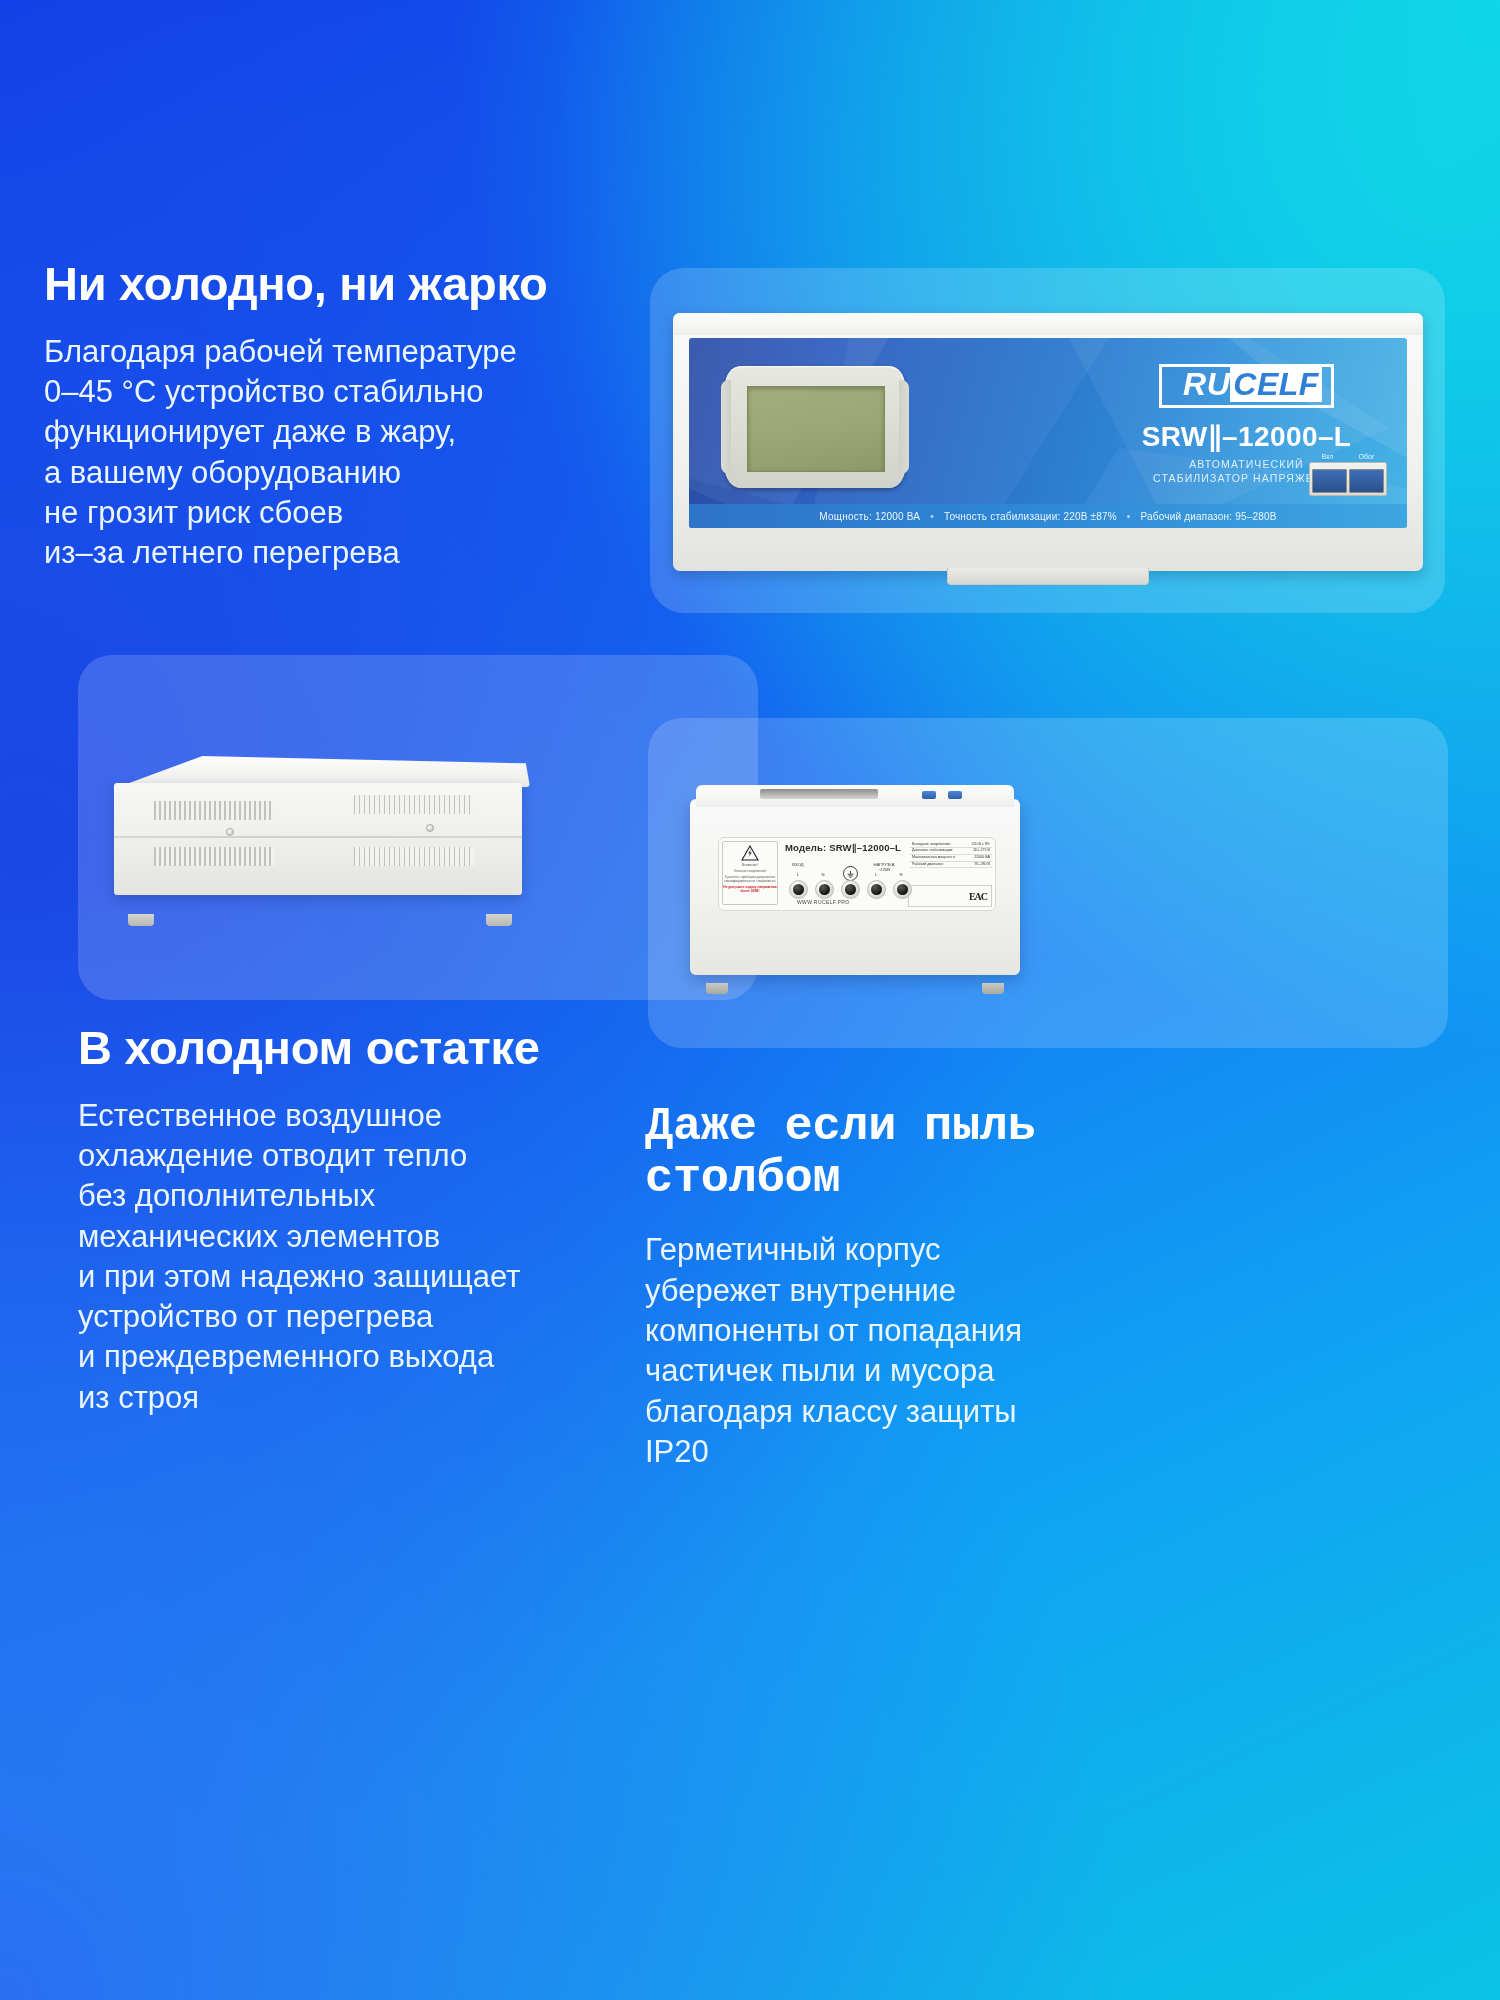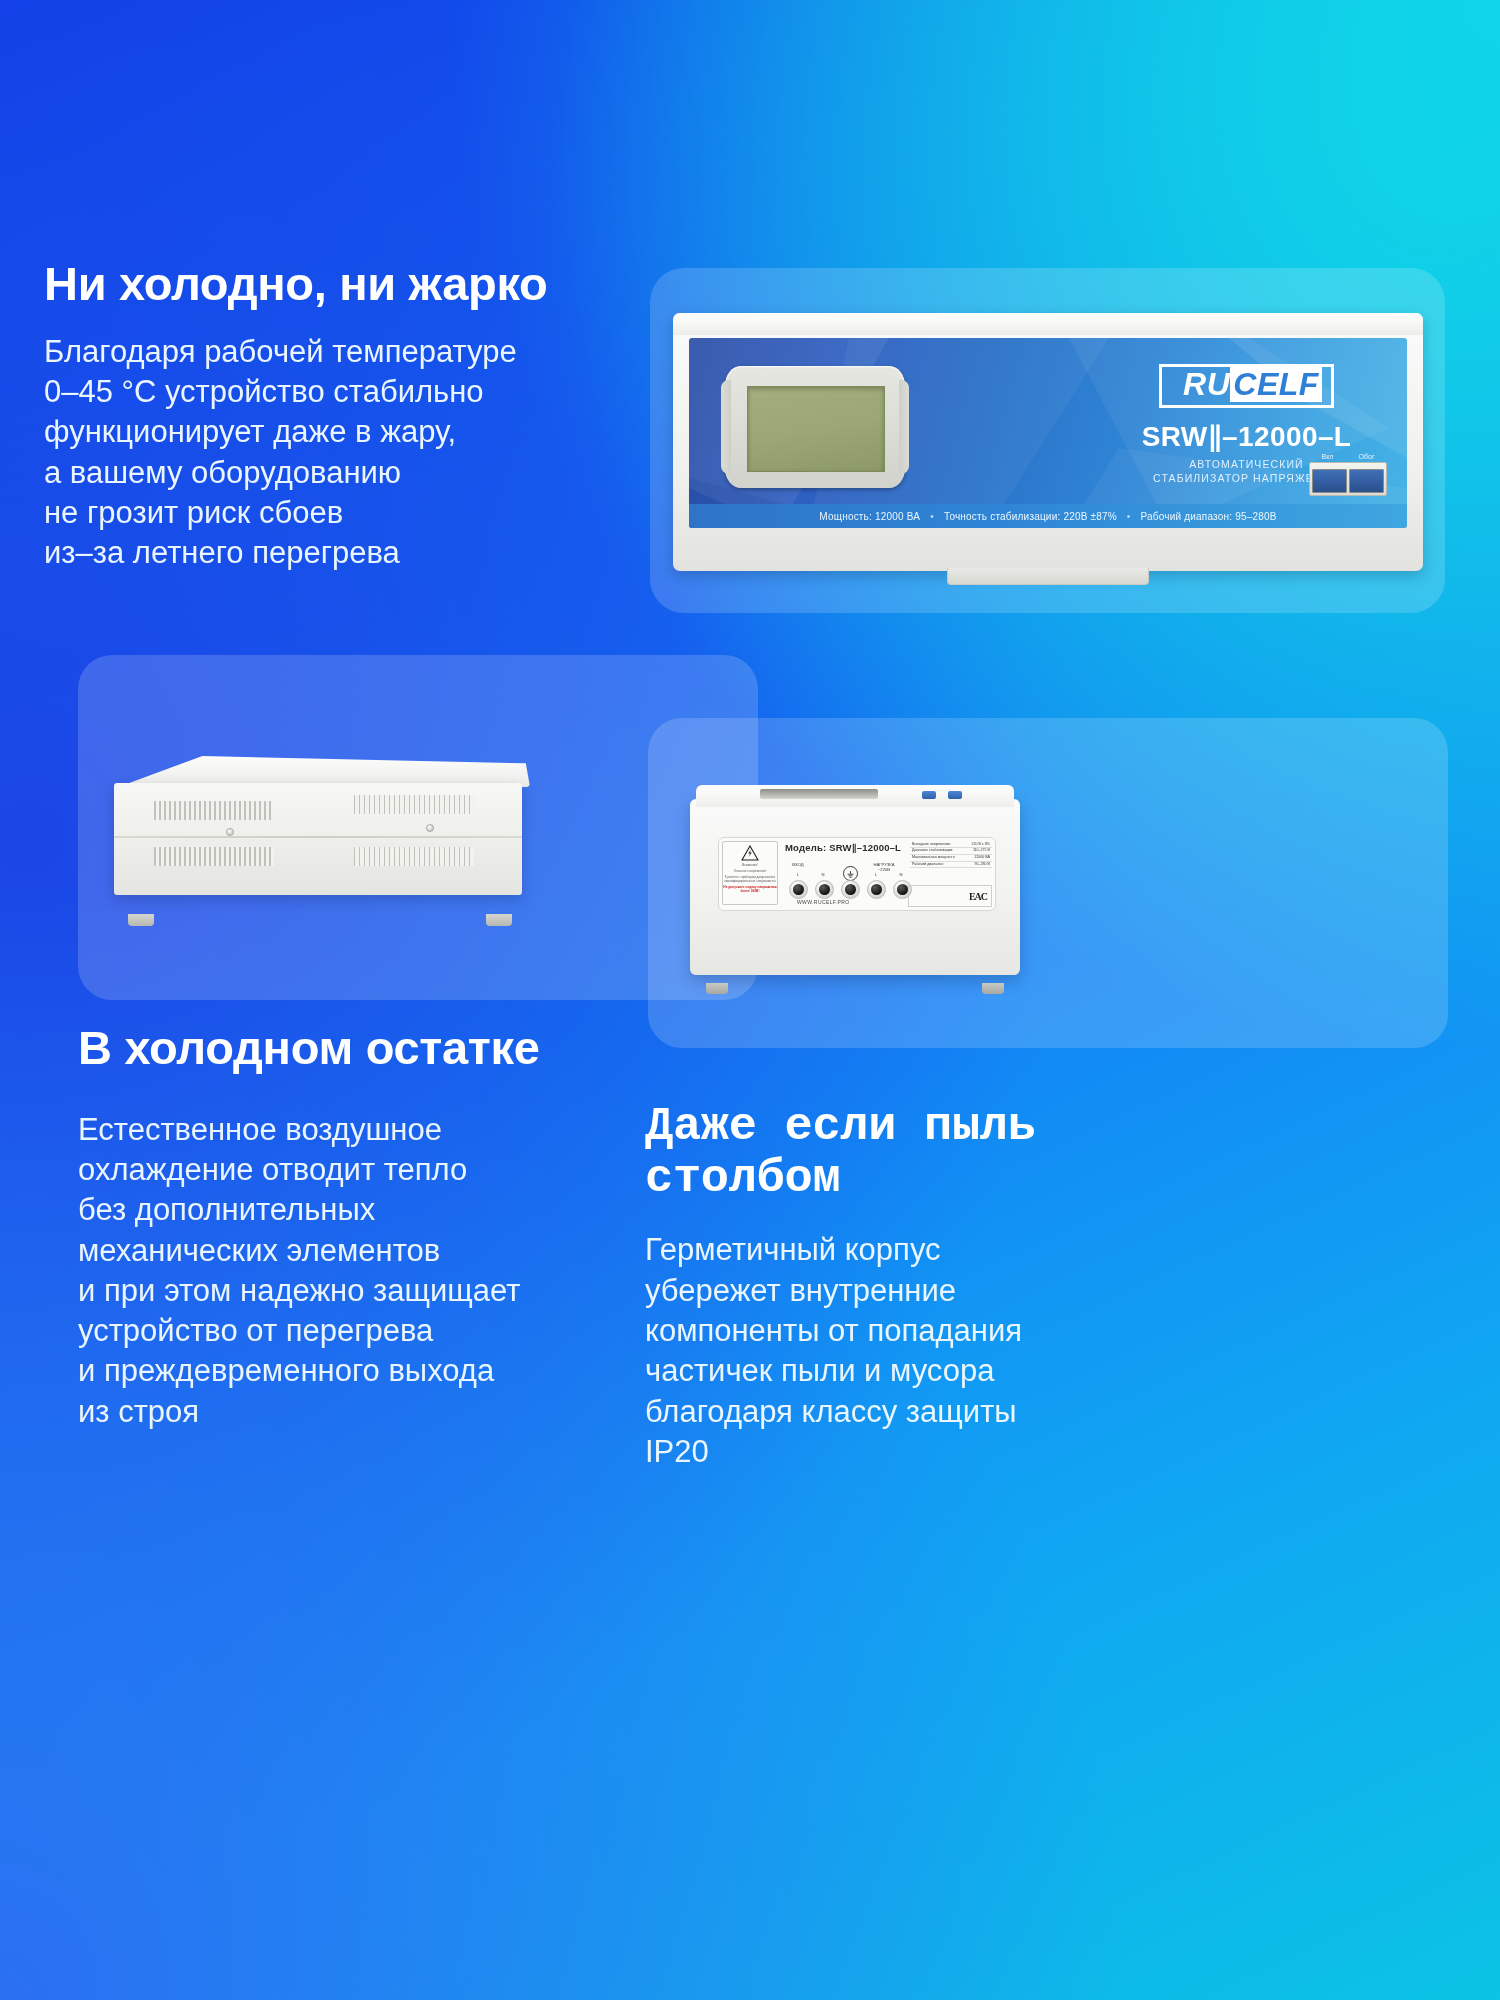--- a/index.html
+++ b/index.html
@@ -47,21 +47,21 @@
 
   
   #card2{
     position:absolute;left:78px;top:655px;width:680px;height:345px;
     background:rgba(255,255,255,.17);
     border-radius:34px;
   }
   #sec2-text{
     position:absolute;left:78px;top:1022px;width:660px;
   }
-  #sec2-text .h1{margin:0 0 36px 0;}
+  #sec2-text .h1{margin:0 0 22px 0;}
   #sec2-text .body div{white-space:nowrap;}
 
   
   #card3{
     position:absolute;left:648px;top:718px;width:800px;height:330px;
     background:rgba(255,255,255,.17);
     border-radius:34px;
   }
   #sec3-text{
     position:absolute;left:645px;top:1085px;width:660px;

